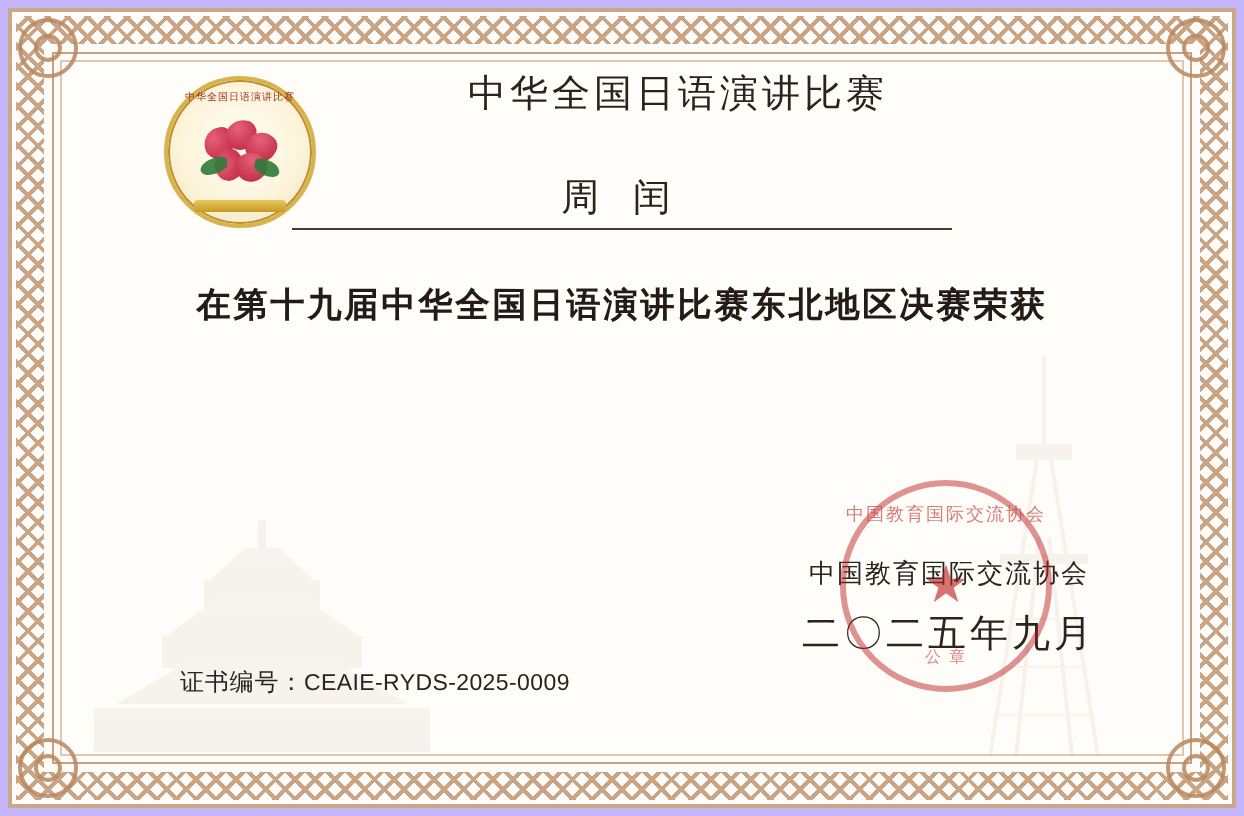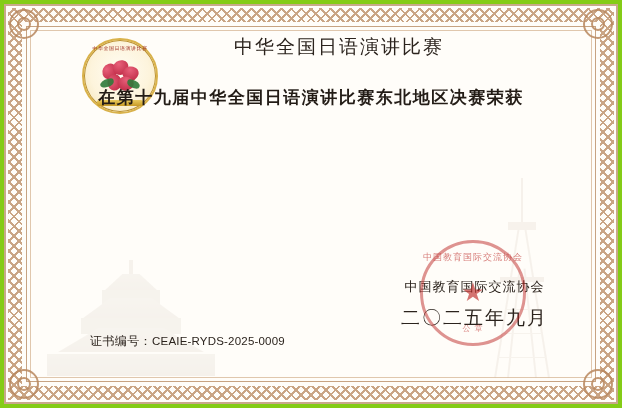--- a/index.html
+++ b/index.html
@@ -10,21 +10,21 @@
   body {
     width: 622px;
     height: 408px;
     font-family: "Liberation Serif", serif;
     overflow: hidden;
   }
   #certificate {
     position: relative;
     width: 622px;
     height: 408px;
-    background: #84cc16;
+    background: #c4b5fd;
     overflow: hidden;
   }
   
   .border-outer {
     position: absolute;
     left: 4px; top: 4px; right: 4px; bottom: 4px;
     border: 2px solid #c9a98a;
     background: #fffdf9;
   }
   .border-braid {
@@ -360,20 +360,25 @@
       <div class="petal p5"></div>
       <div class="leaf"></div>
       <div class="leaf2"></div>
     </div>
     <div class="base-bar"></div>
   </div>
 
   <div class="content">
     <div class="org-title">中华全国日语演讲比赛</div>
 
+    <div class="name-row">
+      <div class="name-underline">
+        <span class="recipient">周 闰</span>
+      </div>
+    </div>
 
     <div class="citation">在第十九届中华全国日语演讲比赛东北地区决赛荣获</div>
   </div>
 
   <div class="cert-no">
     <span>证书编号：</span><span class="num">CEAIE-RYDS-2025-0009</span>
   </div>
 
   <div class="signer">
     <div>中国教育国际交流协会</div>

